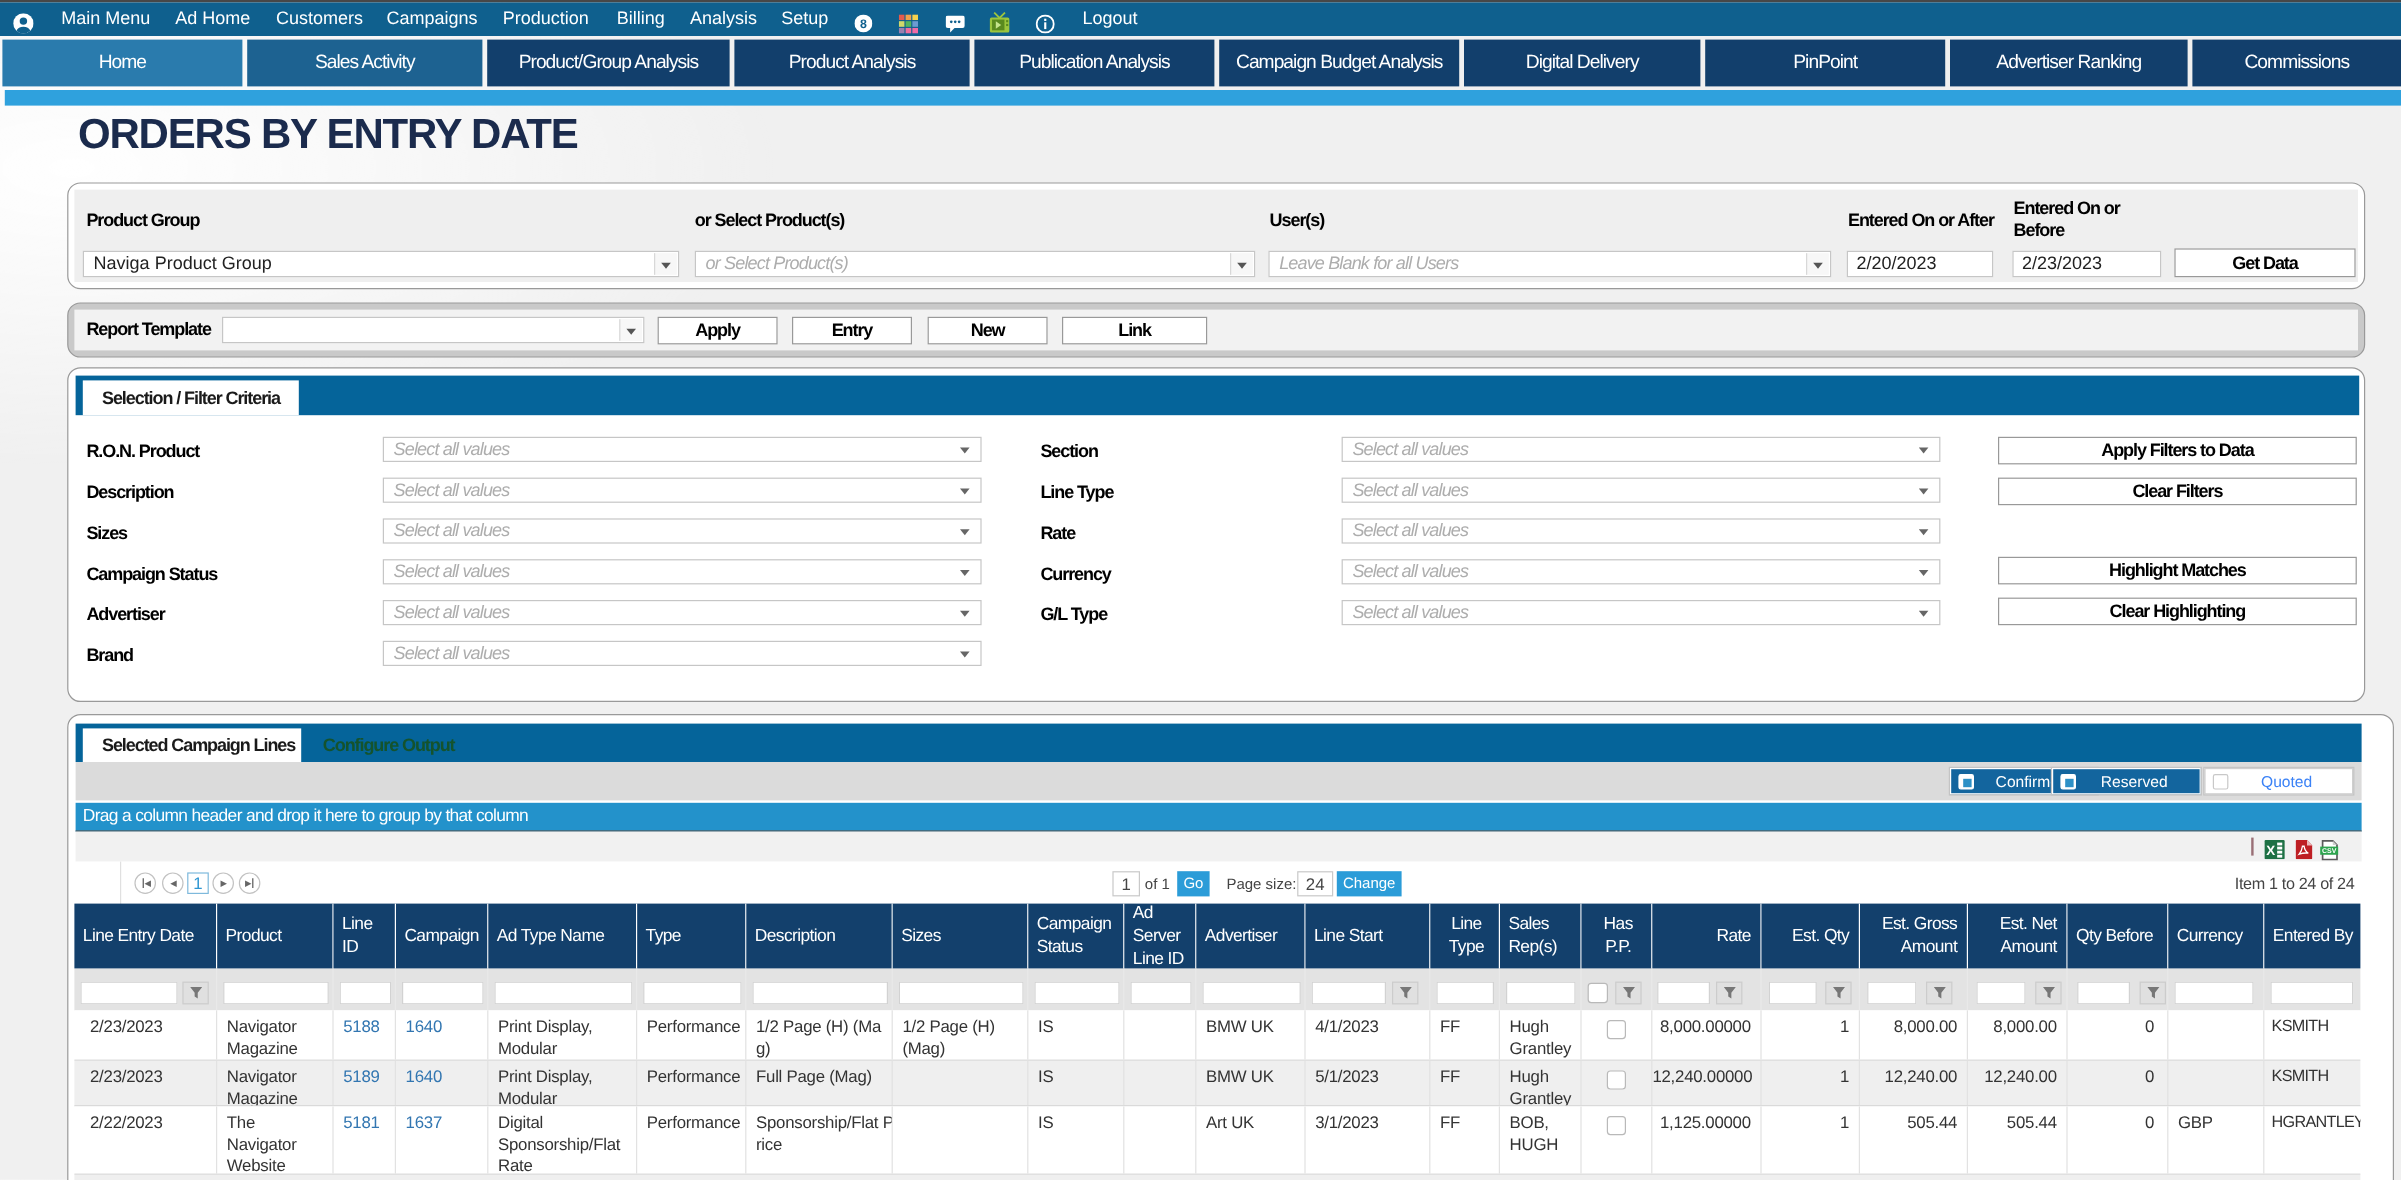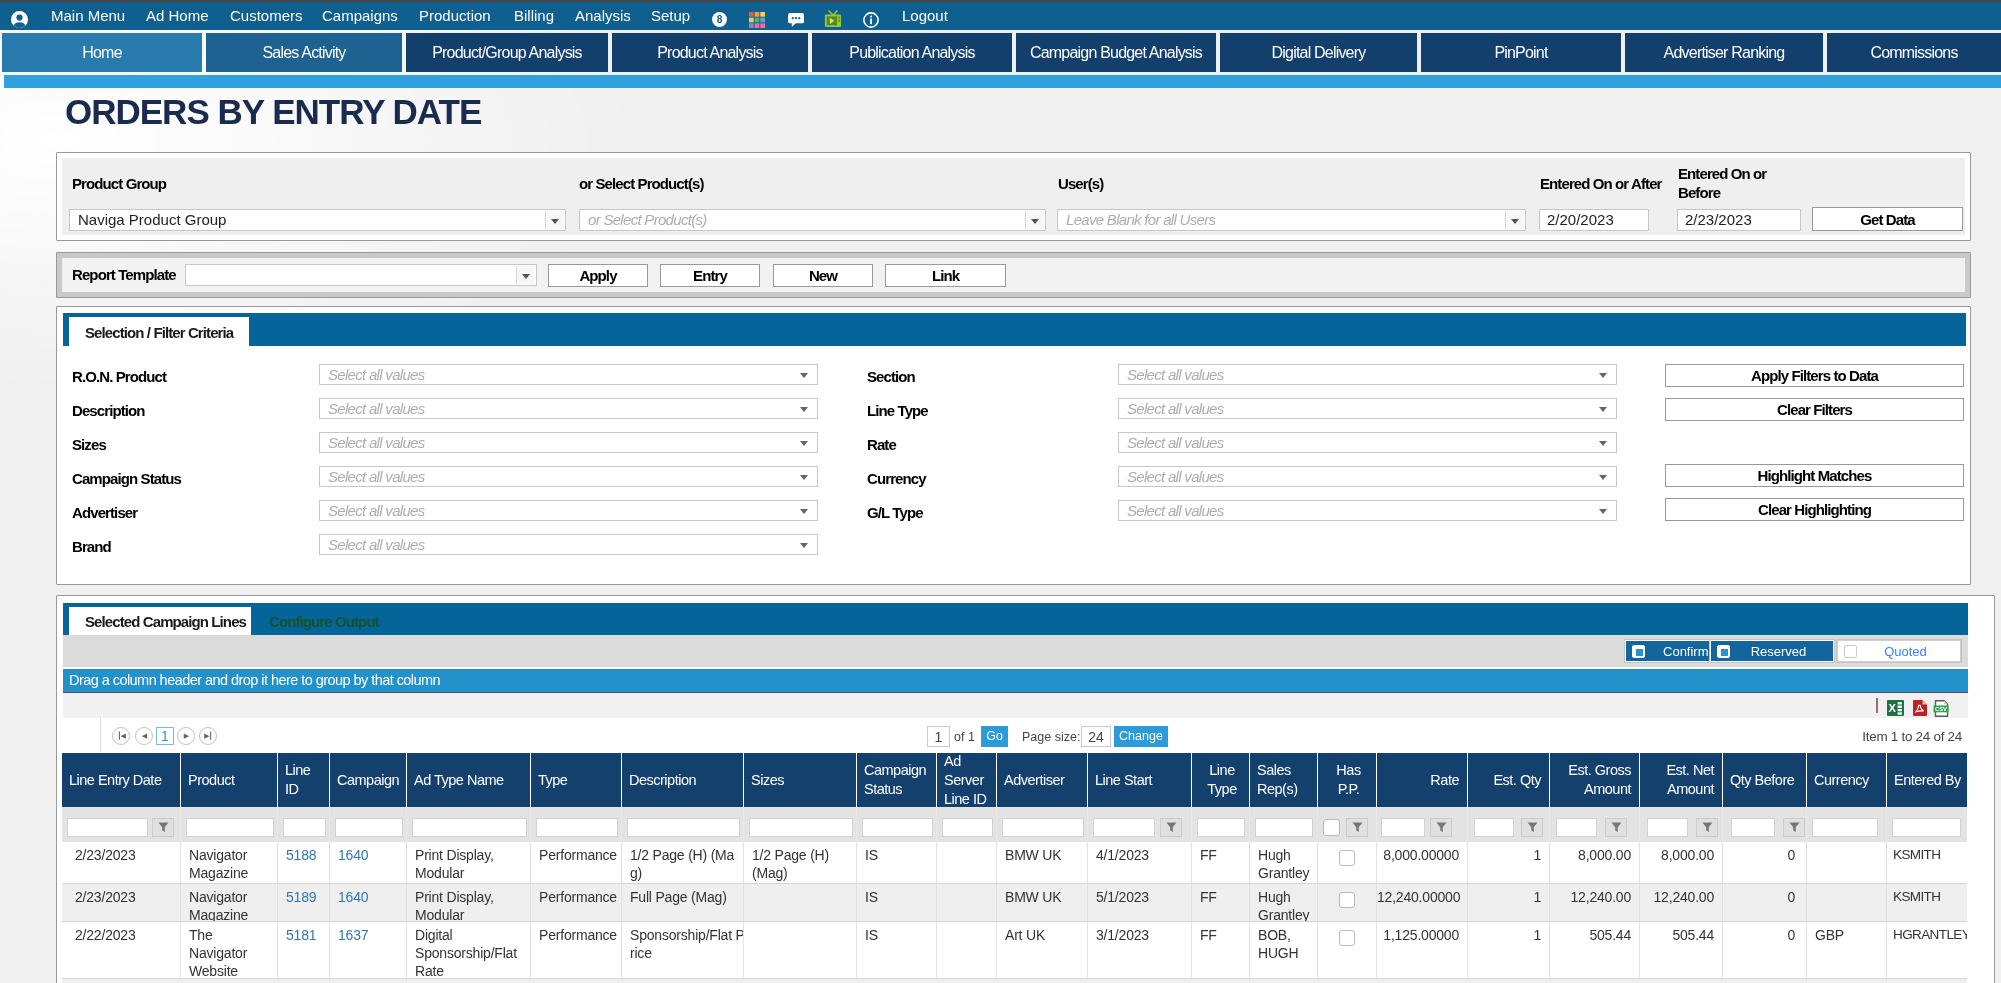--- a/index.html
+++ b/index.html
@@ -13,21 +13,21 @@
 #menubar { left:0; top:2px; width:2001px; height:28px; background:#0F608E; }
 .mitem { position:absolute; top:0; height:28px; line-height:28px; color:#fff; font-size:15px; white-space:nowrap; }
 .micon { position:absolute; }
 #tabs { left:0; top:33px; width:2001px; height:39px; }
 .tab { position:absolute; top:0; height:39px; background:#123F6C; color:#fff; font-size:16px; letter-spacing:-0.8px;
   display:flex; align-items:center; justify-content:center; white-space:nowrap; }
 #strip { left:4px; top:75px; width:1997px; height:13px; background:#2FA1DD; }
 #title { left:65px; top:92px; font-size:35px; font-weight:bold; color:#1B2B4D; letter-spacing:-1px; white-space:nowrap; }
 
 
-.panel { position:absolute; background:#fff; border:1px solid #999; border-radius:1px;padding-left:40px; }
+.panel { position:absolute; background:#fff; border:1px solid #999; border-radius:11px;padding-left:40px; }
 .inset { position:absolute; background:#EFEFEF; }
 .lbl { position:absolute; font-size:15px; font-weight:bold; color:#000; white-space:nowrap; letter-spacing:-0.9px; }
 .dd { position:absolute; background:#fff; border:1px solid #C6C6C6; height:22px; font-size:15px; color:#222;
   line-height:20px; padding-left:8px; white-space:nowrap; overflow:hidden; }
 .dd .ph { color:#ADADAD; font-style:italic; letter-spacing:-0.7px; }
 .arrbtn { position:absolute; right:1px; top:1px; bottom:1px; width:19px; background:#F7F7F7; border-left:1px solid #D8D8D8; }
 .arr { position:absolute; width:0; height:0; border-left:4.5px solid transparent; border-right:4.5px solid transparent;
   border-top:5px solid #555; right:6px; top:8px; }
 .arr2 { position:absolute; width:0; height:0; border-left:4.5px solid transparent; border-right:4.5px solid transparent;
   border-top:5px solid #666; right:9px; top:8px; }
@@ -145,21 +145,21 @@
   <div class="lbl" style="left:1621px;top:11px;line-height:19px;">Entered On or<br>Before</div>
   <div class="dd" style="left:12px;top:56px;width:497px;">Naviga Product Group<span class="arrbtn">
         <span class="arr" style="right:5px;"></span>
       </span></div>
   <div class="dd" style="left:522px;top:56px;width:467px;"><span class="ph">or Select Product(s)</span><span class="arrbtn">
         <span class="arr" style="right:5px;"></span>
       </span></div>
   <div class="dd" style="left:1000px;top:56px;width:469px;"><span class="ph">Leave Blank for all Users</span><span class="arrbtn">
         <span class="arr" style="right:5px;"></span>
       </span></div>
-  <div class="inp" style="left:1482px;top:56px;width:110px;height:22px;">2/20/2023</div>
+  <div class="inp" style="left:1482px;top:56px;width:122px;height:22px;">2/20/2023</div>
   <div class="inp" style="left:1620px;top:56px;width:124px;height:22px;">2/23/2023</div>
   <div class="btn" style="left:1755px;top:54px;width:151px;height:24px;">Get Data</div>
 </div>
 <div id="panel2" class="panel" style="left:56px;top:252px;width:1915px;height:46px;background:#C9C9C9;">
   <div class="inset" style="left:5px;top:5px;right:5px;bottom:5px;background:#F2F2F2;"></div>
   <div class="lbl" style="left:15px;top:13px;">Report Template</div>
   <div class="dd" style="left:128px;top:11px;width:352px;">
       <span class="arrbtn">
         <span class="arr" style="right:5px;"></span>
       </span>

